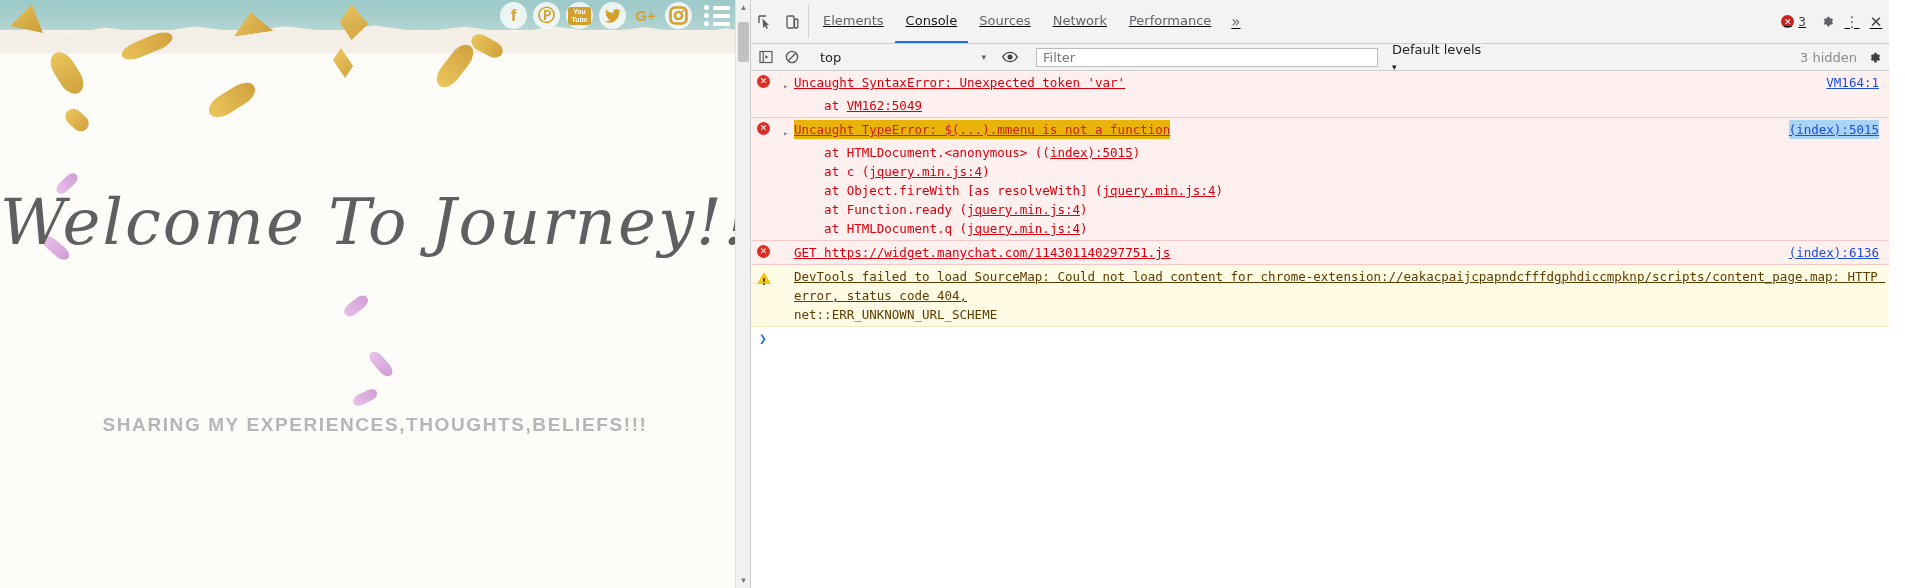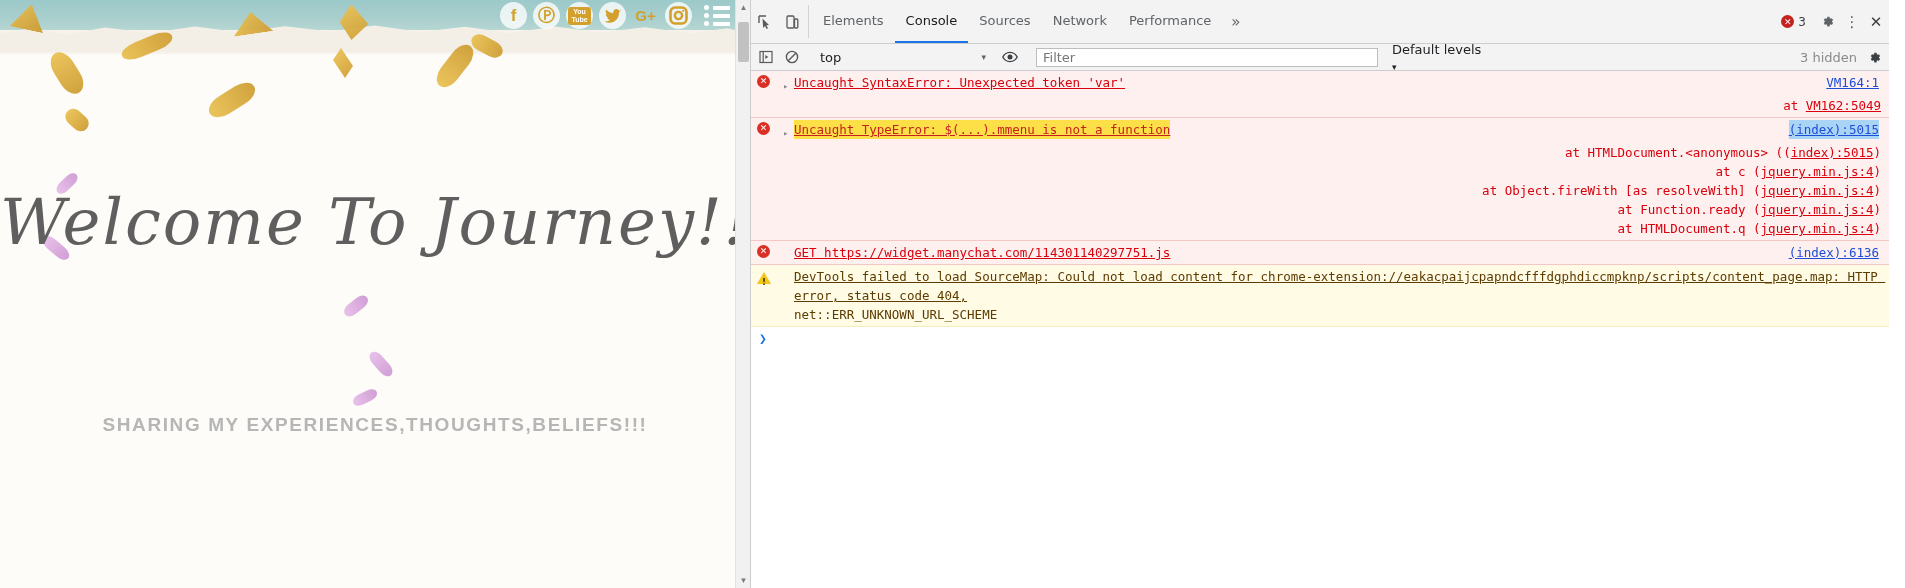--- a/index.html
+++ b/index.html
@@ -149,20 +149,21 @@
     display: flex; flex-direction: column;
     font-family: "DejaVu Sans", sans-serif;
     border-left: 1px solid #cdcdcd;
   }
   .dt-tabbar {
     height: 44px; min-height: 26px;
     background: #f3f3f3;
     border-bottom: 1px solid #cdcdcd;
     display: flex; align-items: stretch;
     position: relative;
+    text-decoration: underline;
   }
   .dt-iconbtn {
     width: 27px; display: flex; align-items: center; justify-content: center;
     cursor: pointer; color: #5a5a5a;
   }
   .dt-vsep { width: 1px; background: #d3d3d3; margin: 5px 3px; }
   .dt-tab {
     padding: 0 11px; display: flex; align-items: center;
     font-size: 13px; color: #5f6368; cursor: pointer;
     border-bottom: 2px solid transparent;
@@ -251,23 +252,23 @@
     font-size: 9px; color: #3b3b00; font-family: "DejaVu Sans", sans-serif;
     font-weight: bold;
   }
   .msg-body { flex: 1 1 auto; min-width: 0; }
   .msg-head { display: flex; align-items: flex-start; }
   .arrow {
     color: #8a8a8a; font-size: 9px; width: 11px; flex: 0 0 11px;
     padding-top: 4px; cursor: pointer;
   }
   .msg-title { white-space: pre-wrap; word-break: break-word; text-decoration: underline; }
-  .msg-title.sel { background: #fde047; color: #c5221f; }
+  .msg-title.sel { background: #eab308; color: #c5221f; }
   .stack { padding-left: 11px; }
-  .stack-line { white-space: pre; text-align: right; }
+  .stack-line { white-space: pre; }
   .lnk { text-decoration: underline; cursor: pointer; color: inherit; }
   .msg-src {
     position: absolute; right: 10px; top: 2px;
     text-decoration: underline; cursor: pointer;
     font-family: "DejaVu Sans Mono", monospace;
     font-size: 12.5px;
     white-space: nowrap;
   }
   .msg-src.sel { background: #aad4f5; color: #1a0dab; }
   .msg.error .msg-src { color: #1d4ed8; }

